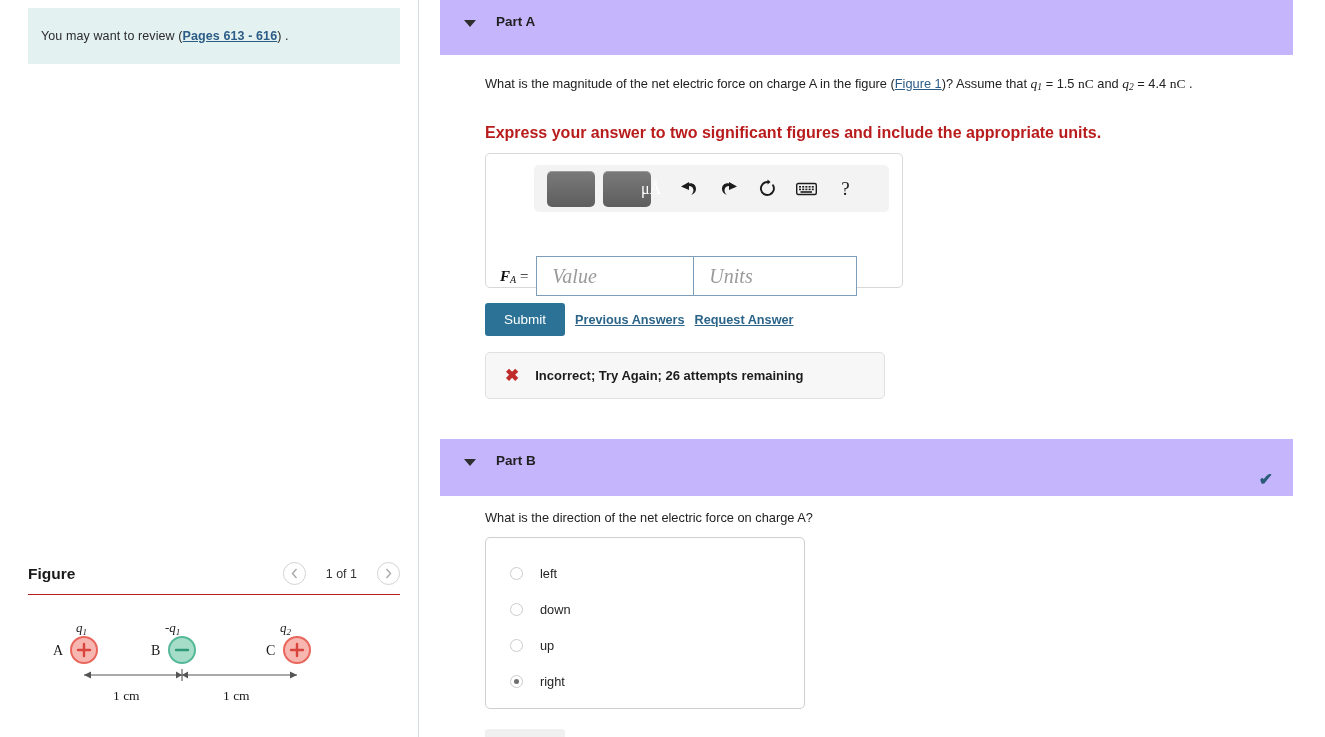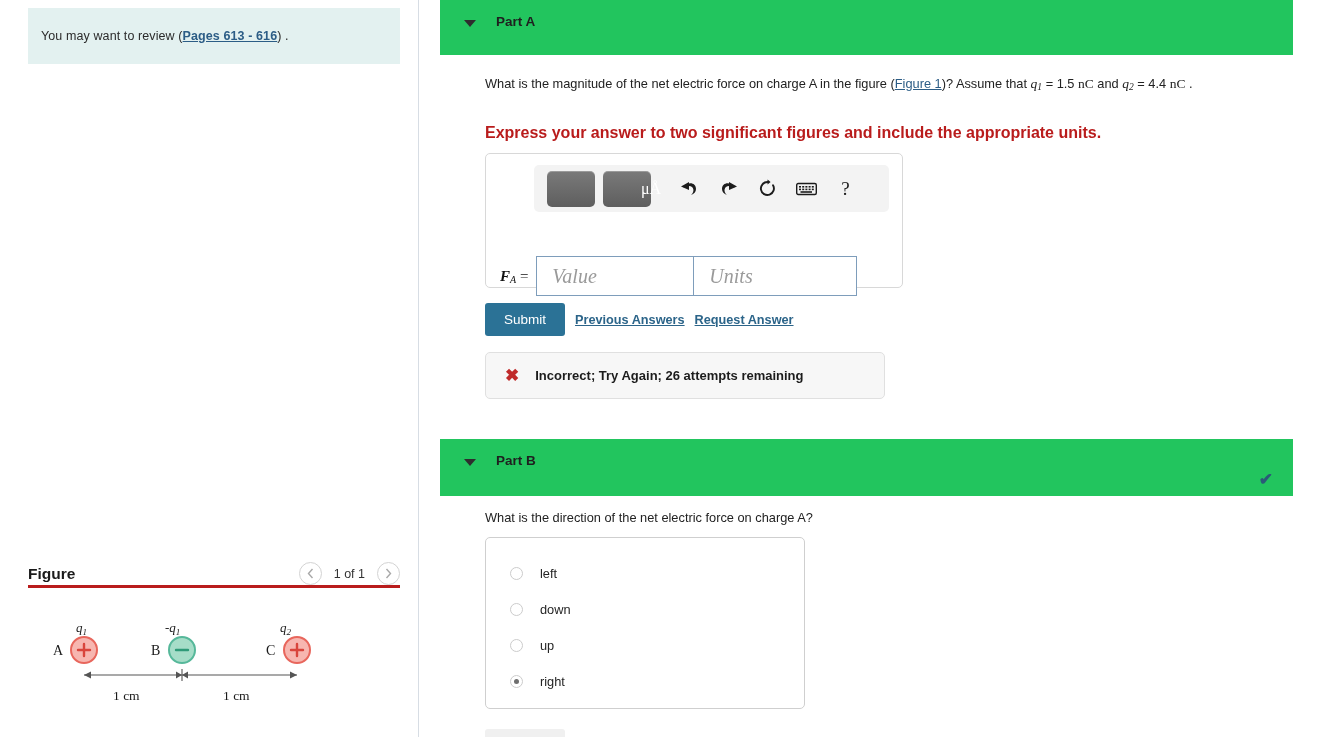--- a/index.html
+++ b/index.html
@@ -33,45 +33,46 @@
   #review-box a {
     color: #2c5d86; text-decoration: underline; font-weight: 600;
   }
 
   
   #figure-section {
     position: absolute; left: 28px; top: 562px; width: 372px;
   }
   #figure-head {
     display: flex; align-items: center; justify-content: space-between;
-    border-bottom: 3px solid #b91c1c;
+    padding-bottom: 9px;
+    border-bottom: 1px solid #b91c1c;
   }
   #figure-title { font-size: 15.5px; font-weight: bold; color: #1a1a1a; }
-  #figure-pager { display: flex; align-items: center; gap: 12px; }
+  #figure-pager { display: flex; align-items: center; gap: 20px; }
   .pager-btn {
     width: 23px; height: 23px; border-radius: 50%;
     border: 1px solid #d3d3d3; background: #fff;
     display: flex; align-items: center; justify-content: center;
     color: #9a9a9a; font-size: 11px; line-height: 1;
   }
   #pager-count { font-size: 12.5px; color: #333; }
 
   
   #figure-canvas {
     position: absolute; left: 28px; top: 612px; width: 372px; height: 110px;
   }
 
   
   #right-panel {
     position: absolute; left: 419px; top: 0; width: 906px; height: 737px;
     background: #fff;
   }
   .part-header {
     position: absolute; left: 21px; width: 853px;
-    background: #22c55e;
+    background: #c4b5fd;
     display: flex; align-items: flex-start;
   }
   .caret {
     width: 0; height: 0;
     border-left: 6px solid transparent;
     border-right: 6px solid transparent;
     border-top: 7px solid #2e2e2e;
     margin-left: 24px; margin-top: 20px;
   }
   .part-label {

